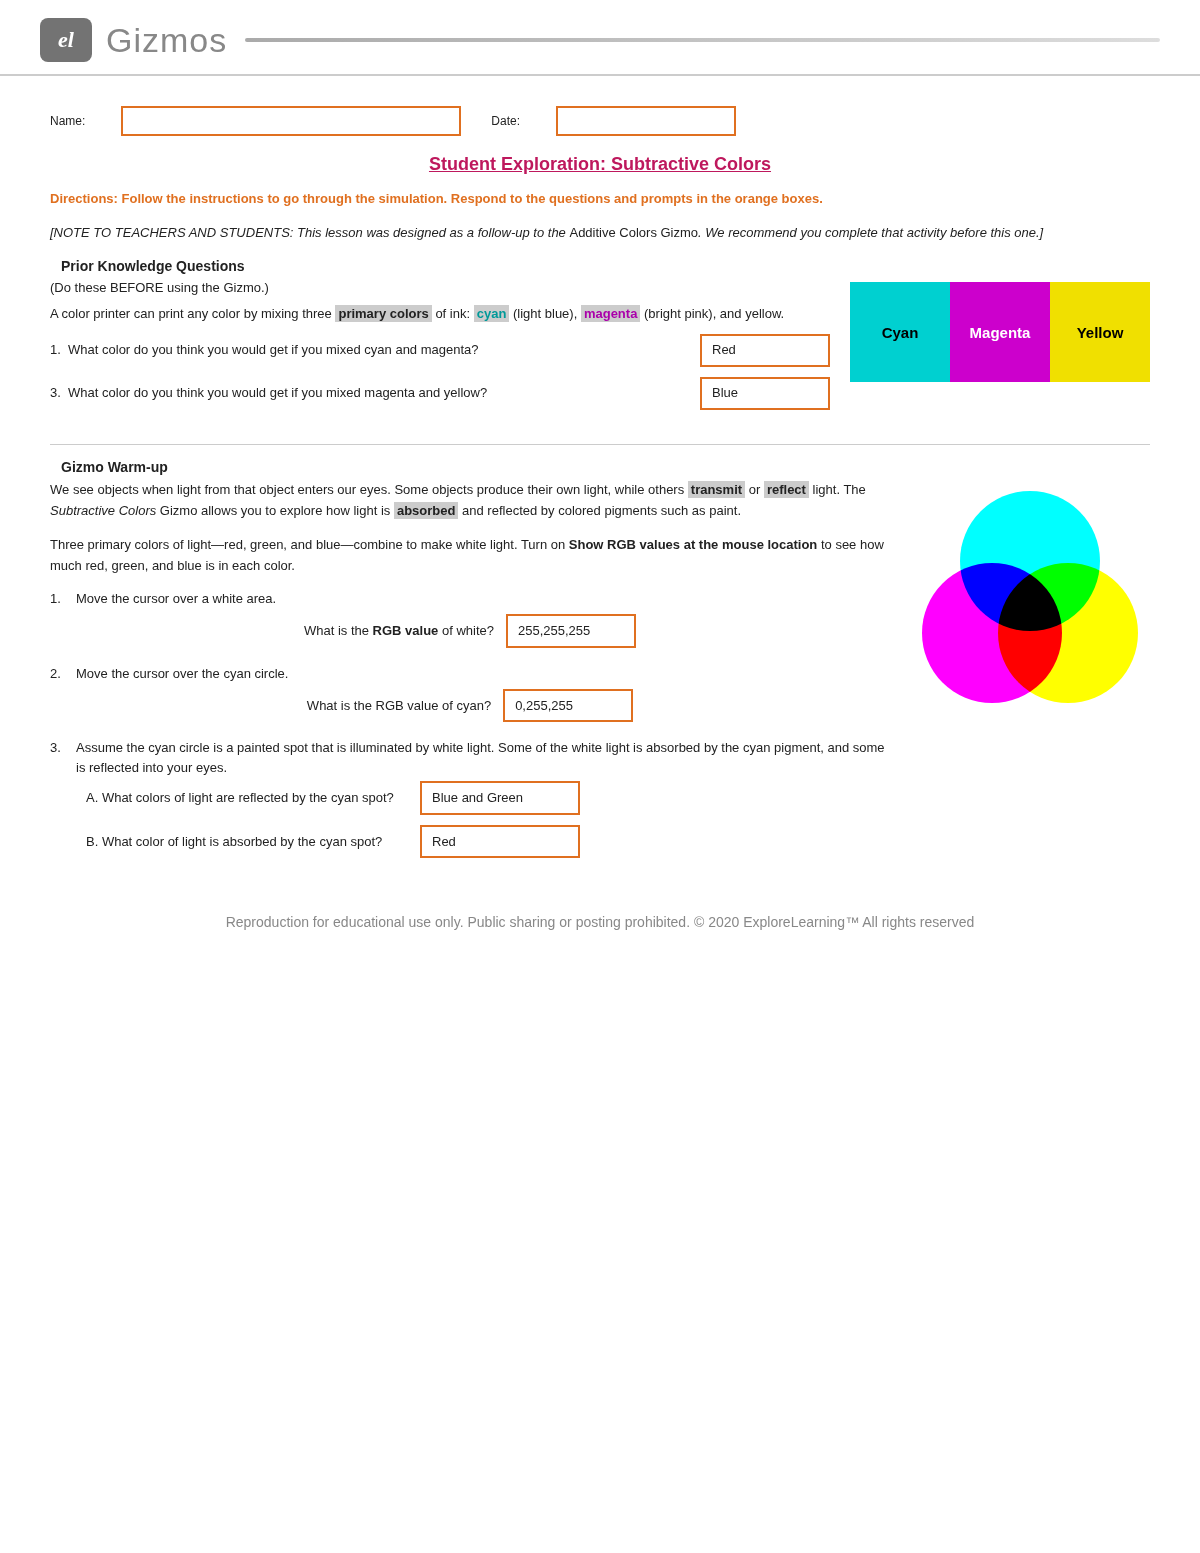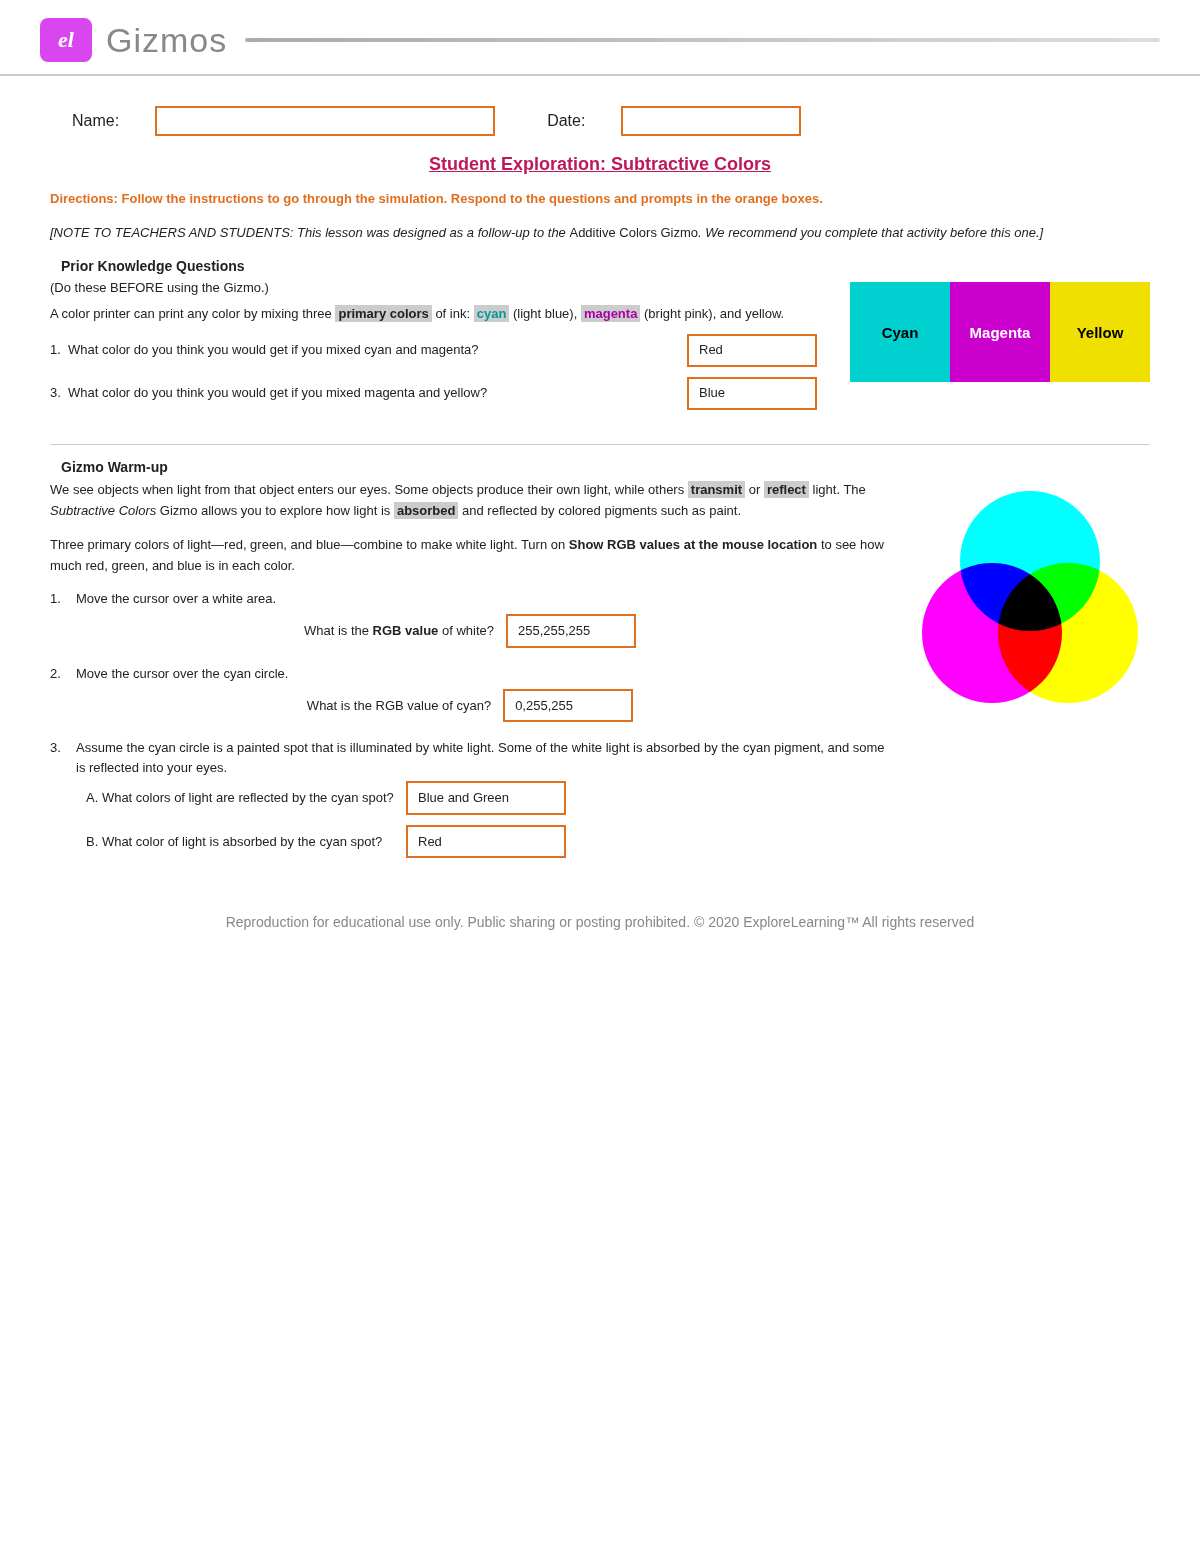--- a/index.html
+++ b/index.html
@@ -15,21 +15,21 @@
 
     
     .header {
       display: flex;
       align-items: center;
       padding: 18px 40px 12px 40px;
       border-bottom: 2px solid #ccc;
       margin-bottom: 10px;
     }
     .logo-box {
-      background: #d946ef;
+      background: #737373;
       border-radius: 8px;
       width: 52px;
       height: 44px;
       display: flex;
       align-items: center;
       justify-content: center;
       margin-right: 14px;
     }
     .logo-el {
       color: #fff;
@@ -59,23 +59,22 @@
 
     
     .name-date-row {
       display: flex;
       align-items: center;
       gap: 30px;
       margin-bottom: 18px;
       margin-top: 10px;
     }
     .name-label, .date-label {
-      font-size: 16px;
+      font-size: 12px;
       margin-right: 6px;
-      margin-left: 22px;
     }
     .name-input {
       border: 2px solid #e07020;
       padding: 4px 8px;
       width: 340px;
       height: 30px;
       font-size: 13px;
       outline: none;
     }
     .date-input {
@@ -139,21 +138,21 @@
       margin-bottom: 4px;
       padding-left: 11px;
     }
     .section-subtitle {
       font-size: 13px;
       margin-bottom: 4px;
     }
 
     .prior-layout {
       display: flex;
-      gap: 33px;
+      gap: 20px;
       align-items: flex-start;
     }
     .prior-text {
       flex: 1;
       font-size: 13px;
       line-height: 1.6;
     }
     .primary-colors-box {
       display: flex;
       gap: 0;
@@ -248,20 +247,21 @@
       line-height: 1.5;
     }
     .num {
       min-width: 18px;
     }
 
     
     .sub-item {
       display: flex;
       align-items: center;
+      gap: 14px;
       font-size: 13px;
       margin-bottom: 10px;
       margin-left: 36px;
     }
     .sub-label {
       min-width: 320px;
     }
 
     
     .footer {

